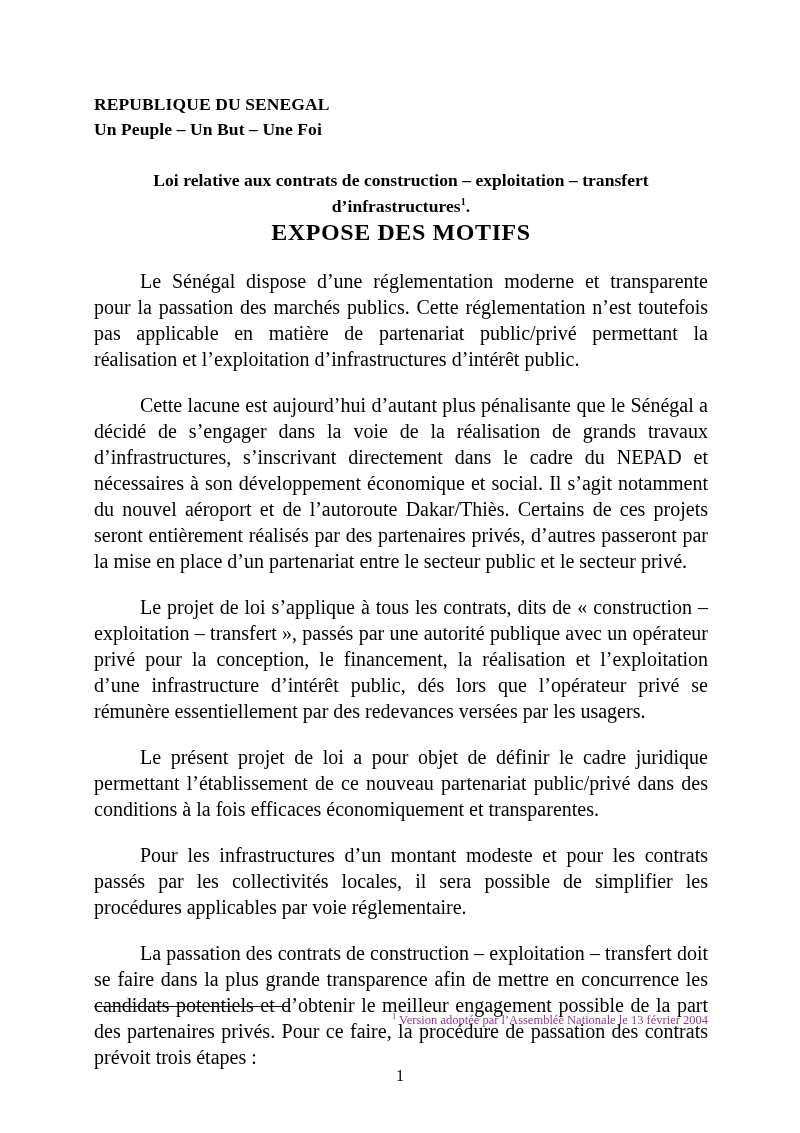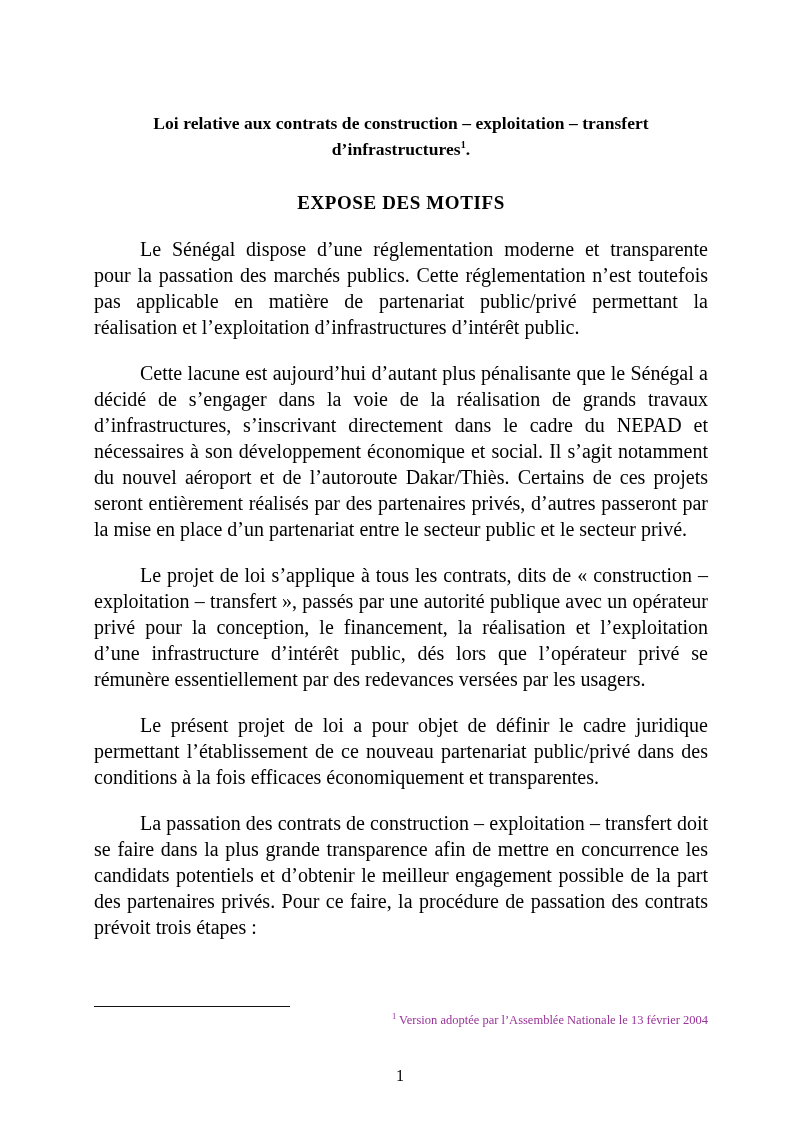--- a/index.html
+++ b/index.html
@@ -43,35 +43,34 @@
   .republic-line {
     display: block;
     white-space: nowrap;
   }
 
   .law-title {
     font-weight: bold;
     font-size: 17.5px;
     line-height: 26px;
     text-align: center;
-    margin-top: 18px;
+    margin-top: 25px;
     letter-spacing: 0.05px;
   }
   .law-title .fn-marker {
     font-size: 10px;
     vertical-align: super;
     font-weight: bold;
     line-height: 0;
   }
 
   .section-title {
     font-weight: bold;
-    font-size: 19px;
+    font-size: 24px;
     text-align: center;
-    margin-top: 30px;
     letter-spacing: 0.6px;
   }
 
   
   .body-text {
     margin-top: 22px;
   }
   p.para {
     margin: 0 0 0 0;
     text-indent: 46px;
@@ -120,32 +119,37 @@
     line-height: 20px;
   }
 </style>
 </head>
 <body>
 
 <div class="page">
 
   <div class="content">
 
+    <div class="republic-block">
+      <span class="republic-line">REPUBLIQUE DU SENEGAL</span>
+      <span class="republic-line">Un Peuple – Un But – Une Foi</span>
+    </div>
 
     <div class="law-title">
       <span>Loi relative aux contrats de construction – exploitation – transfert d’infrastructures</span><span class="fn-marker">1</span><span>.</span>
     </div>
 
     <div class="section-title">EXPOSE DES MOTIFS</div>
 
     <div class="body-text">
       <p class="para">Le Sénégal dispose d’une réglementation moderne et transparente pour la passation des marchés publics. Cette réglementation n’est toutefois pas applicable en matière de partenariat public/privé permettant la réalisation et l’exploitation d’infrastructures d’intérêt public.</p>
       <p class="para">Cette lacune est aujourd’hui d’autant plus pénalisante que le Sénégal a décidé de s’engager dans la voie de la réalisation de grands travaux d’infrastructures, s’inscrivant directement dans le cadre du NEPAD et nécessaires à son développement économique et social. Il s’agit notamment du nouvel aéroport et de l’autoroute Dakar/Thiès. Certains de ces projets seront entièrement réalisés par des partenaires privés, d’autres passeront par la mise en place d’un partenariat entre le secteur public et le secteur privé.</p>
       <p class="para">Le projet de loi s’applique à tous les contrats, dits de « construction – exploitation – transfert », passés par une autorité publique avec un opérateur privé pour la conception, le financement, la réalisation et l’exploitation d’une infrastructure d’intérêt public, dés lors que l’opérateur privé se rémunère essentiellement par des redevances versées par les usagers.</p>
       <p class="para">Le présent projet de loi a pour objet de définir le cadre juridique permettant l’établissement de ce nouveau partenariat public/privé dans des conditions à la fois efficaces économiquement et transparentes.</p>
+      <p class="para">Pour les infrastructures d’un montant modeste et pour les contrats passés par les collectivités locales, il sera possible de simplifier les procédures applicables par voie réglementaire.</p>
       <p class="para">La passation des contrats de construction – exploitation – transfert doit se faire dans la plus grande transparence afin de mettre en concurrence les candidats potentiels et d’obtenir le meilleur engagement possible de la part des partenaires privés. Pour ce faire, la procédure de passation des contrats prévoit trois étapes :</p>
     </div>
 
   </div>
 
   <div class="footnote-area">
     <div class="footnote-rule"></div>
     <div class="footnote-text" style="color: rgb(153, 51, 153);">
       <span class="fn-num" style="color: rgb(153, 51, 153);">1</span>
       <span style="color: rgb(153, 51, 153);">Version adoptée par l’Assemblée Nationale le 13 février 2004</span>

